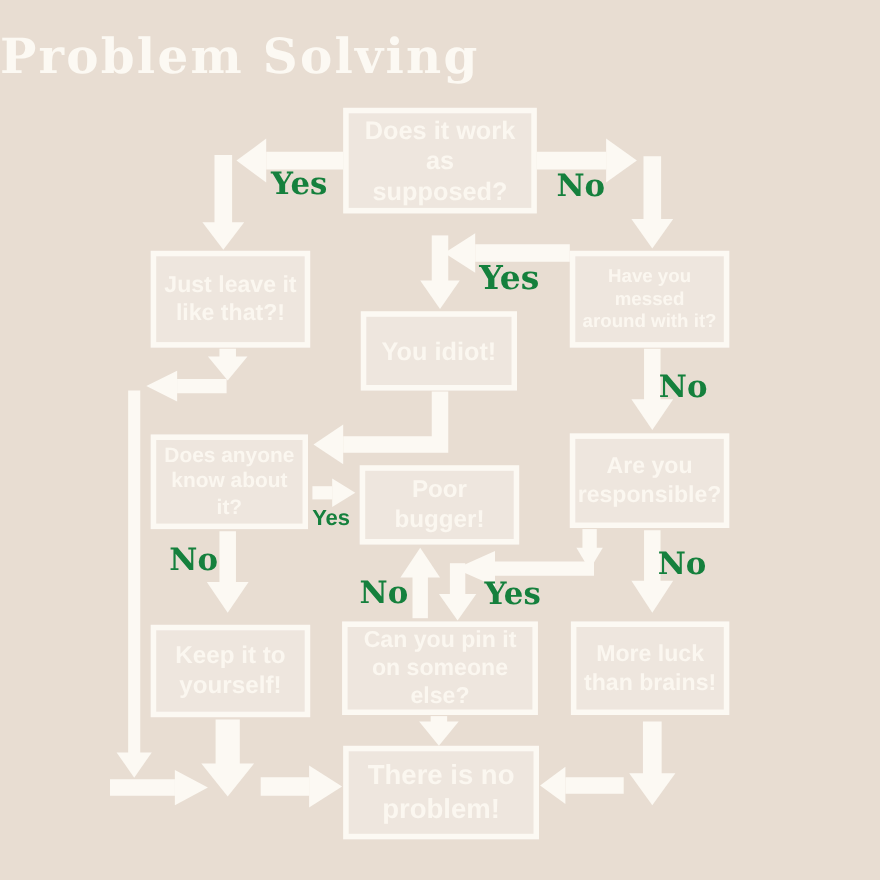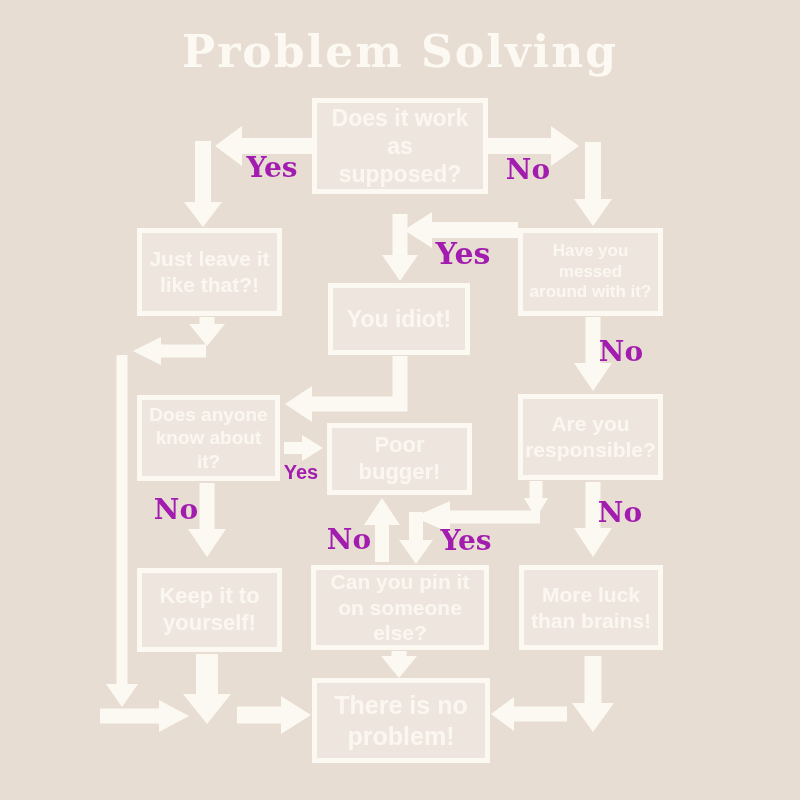--- a/index.html
+++ b/index.html
@@ -6,21 +6,20 @@
   .stage{
     position:relative;
     width:800px;height:800px;
     background:#e8ddd2;
     overflow:hidden;
     font-family:"Liberation Sans", sans-serif;
   }
   .title{
     position:absolute;
     left:0;top:26px;width:800px;
-    text-align:center;
     font-family:"DejaVu Serif", serif;
     font-weight:bold;
     font-size:44px;
     letter-spacing:2px;
     color:#fcf9f3;
   }
   .box{
     position:absolute;
     box-sizing:border-box;
     border:5px solid #fcf9f3;
@@ -33,21 +32,21 @@
     justify-content:center;
     text-align:center;
     padding:2px 6px;
   }
   .lbl{
     position:absolute;
     transform:translate(-50%,-50%);
     font-family:"DejaVu Serif", serif;
     font-weight:bold;
     font-size:28px;
-    color:#a21caf;
+    color:#15803d;
     white-space:nowrap;
   }
   .lbl.small{
     font-family:"Liberation Sans", sans-serif;
     font-size:20px;
   }
   svg.arrows{position:absolute;left:0;top:0;}
   svg.arrows path{stroke:#fcf9f3;fill:none;}
   svg.arrows polygon{fill:#fcf9f3;stroke:none;}
 </style>

